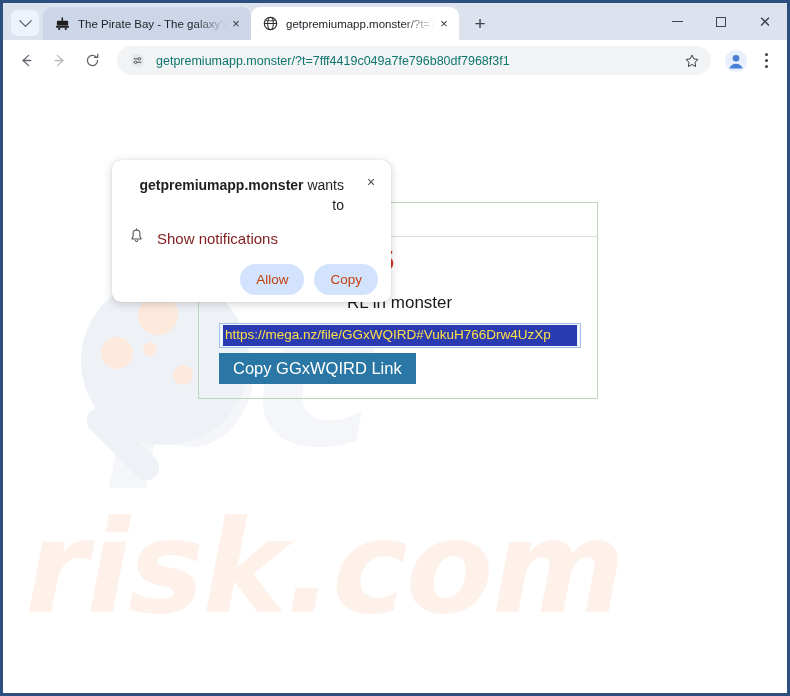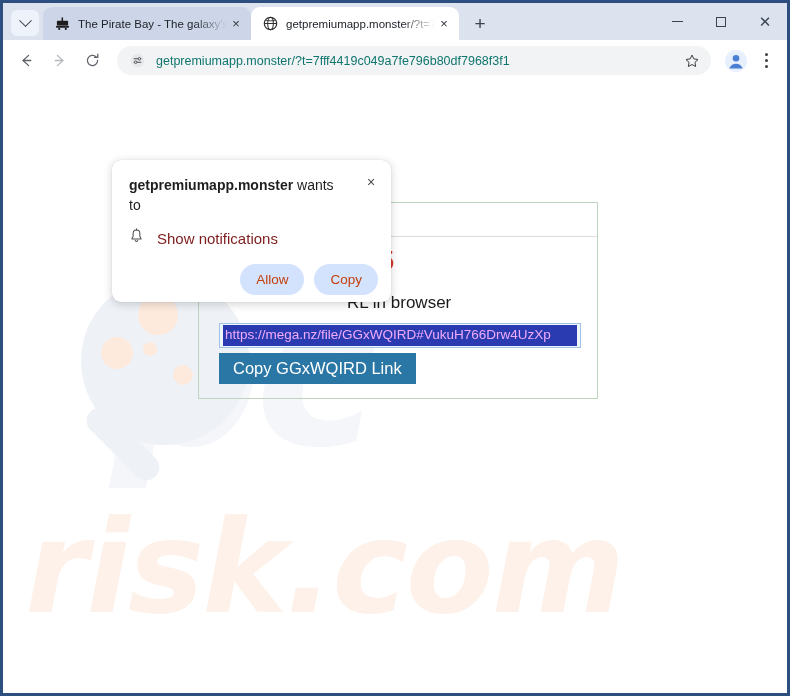--- a/index.html
+++ b/index.html
@@ -214,21 +214,21 @@
     position: absolute;
     left: 20px; top: 120px;
     width: 362px; height: 25px;
     border: 1px solid #9ec3e6;
     background: #eef5fb;
     padding: 2px 3px;
     display: flex; align-items: center;
   }
   .url-sel {
     background: #2a3ab0;
-    color: #f0abfc;
+    color: #fde047;
     font-size: 13.5px;
     padding: 1px 0 2px 2px;
     width: 100%;
     white-space: nowrap; overflow: hidden;
     line-height: 18px;
   }
   .copy-btn {
     position: absolute;
     left: 20px; top: 150px;
     height: 31px;
@@ -249,20 +249,21 @@
     box-shadow: 0 2px 10px rgba(0,0,0,.18), 0 0 1px rgba(0,0,0,.20);
     z-index: 20;
   }
   .perm-title {
     position: absolute;
     left: 17px; top: 15px;
     width: 215px;
     font-size: 14px;
     color: #1f1f1f;
     line-height: 20px;
+    text-align: right;
   }
   .perm-title b { font-weight: 700; }
   .perm-close {
     position: absolute;
     right: 9px; top: 11px;
     width: 22px; height: 22px;
     display: flex; align-items: center; justify-content: center;
     font-size: 14px; color: #4a4a4a;
   }
   .perm-row {
@@ -411,21 +412,21 @@
       <circle cx="128" cy="122" r="10" fill="#fdeadd"></circle>
     </svg>
 
     <div class="wm-text">risk.com</div>
 
     <div class="card">
       <div class="card-header">
         <span class="card-header-text">dy...</span>
       </div>
       <div class="card-count">5</div>
-      <div class="card-sub">RL in browser</div>
+      <div class="card-sub">RL in monster</div>
 
       <div class="url-field">
         <span class="url-sel">https://mega.nz/file/GGxWQIRD#VukuH766Drw4UzXp</span>
       </div>
 
       <div class="copy-btn">Copy GGxWQIRD Link</div>
     </div>
 
     <div class="perm">
       <div class="perm-title">

